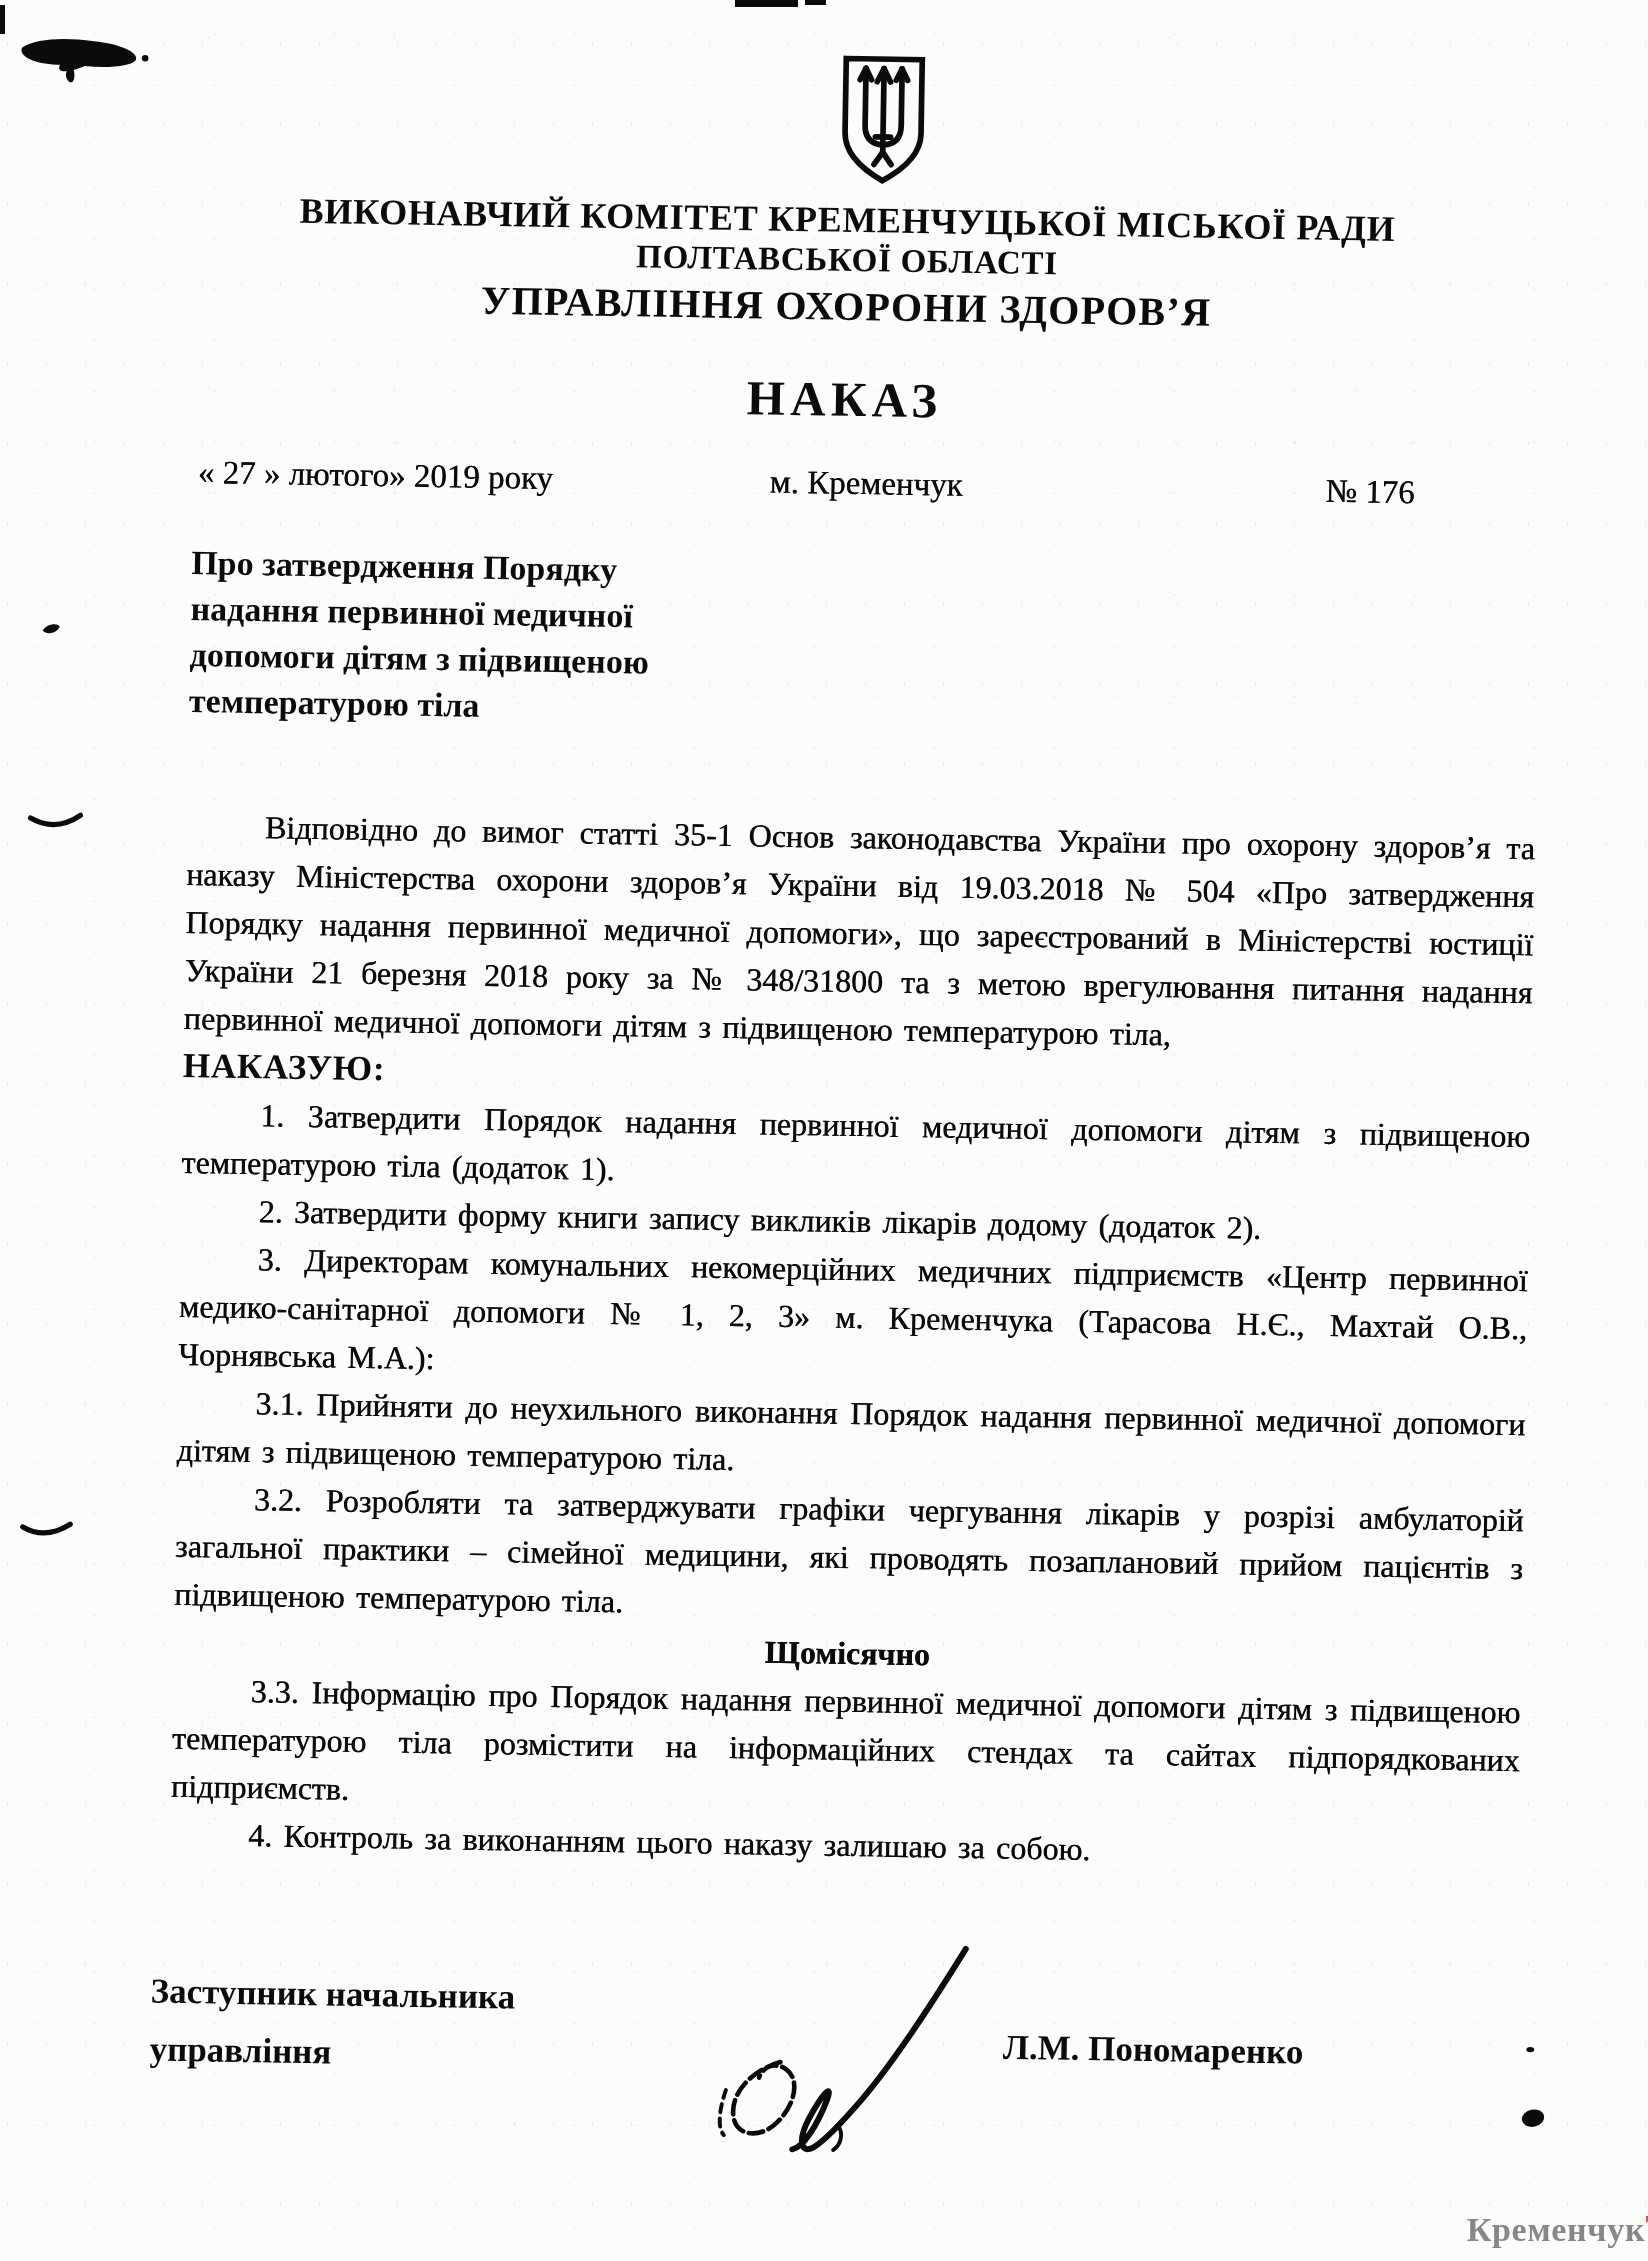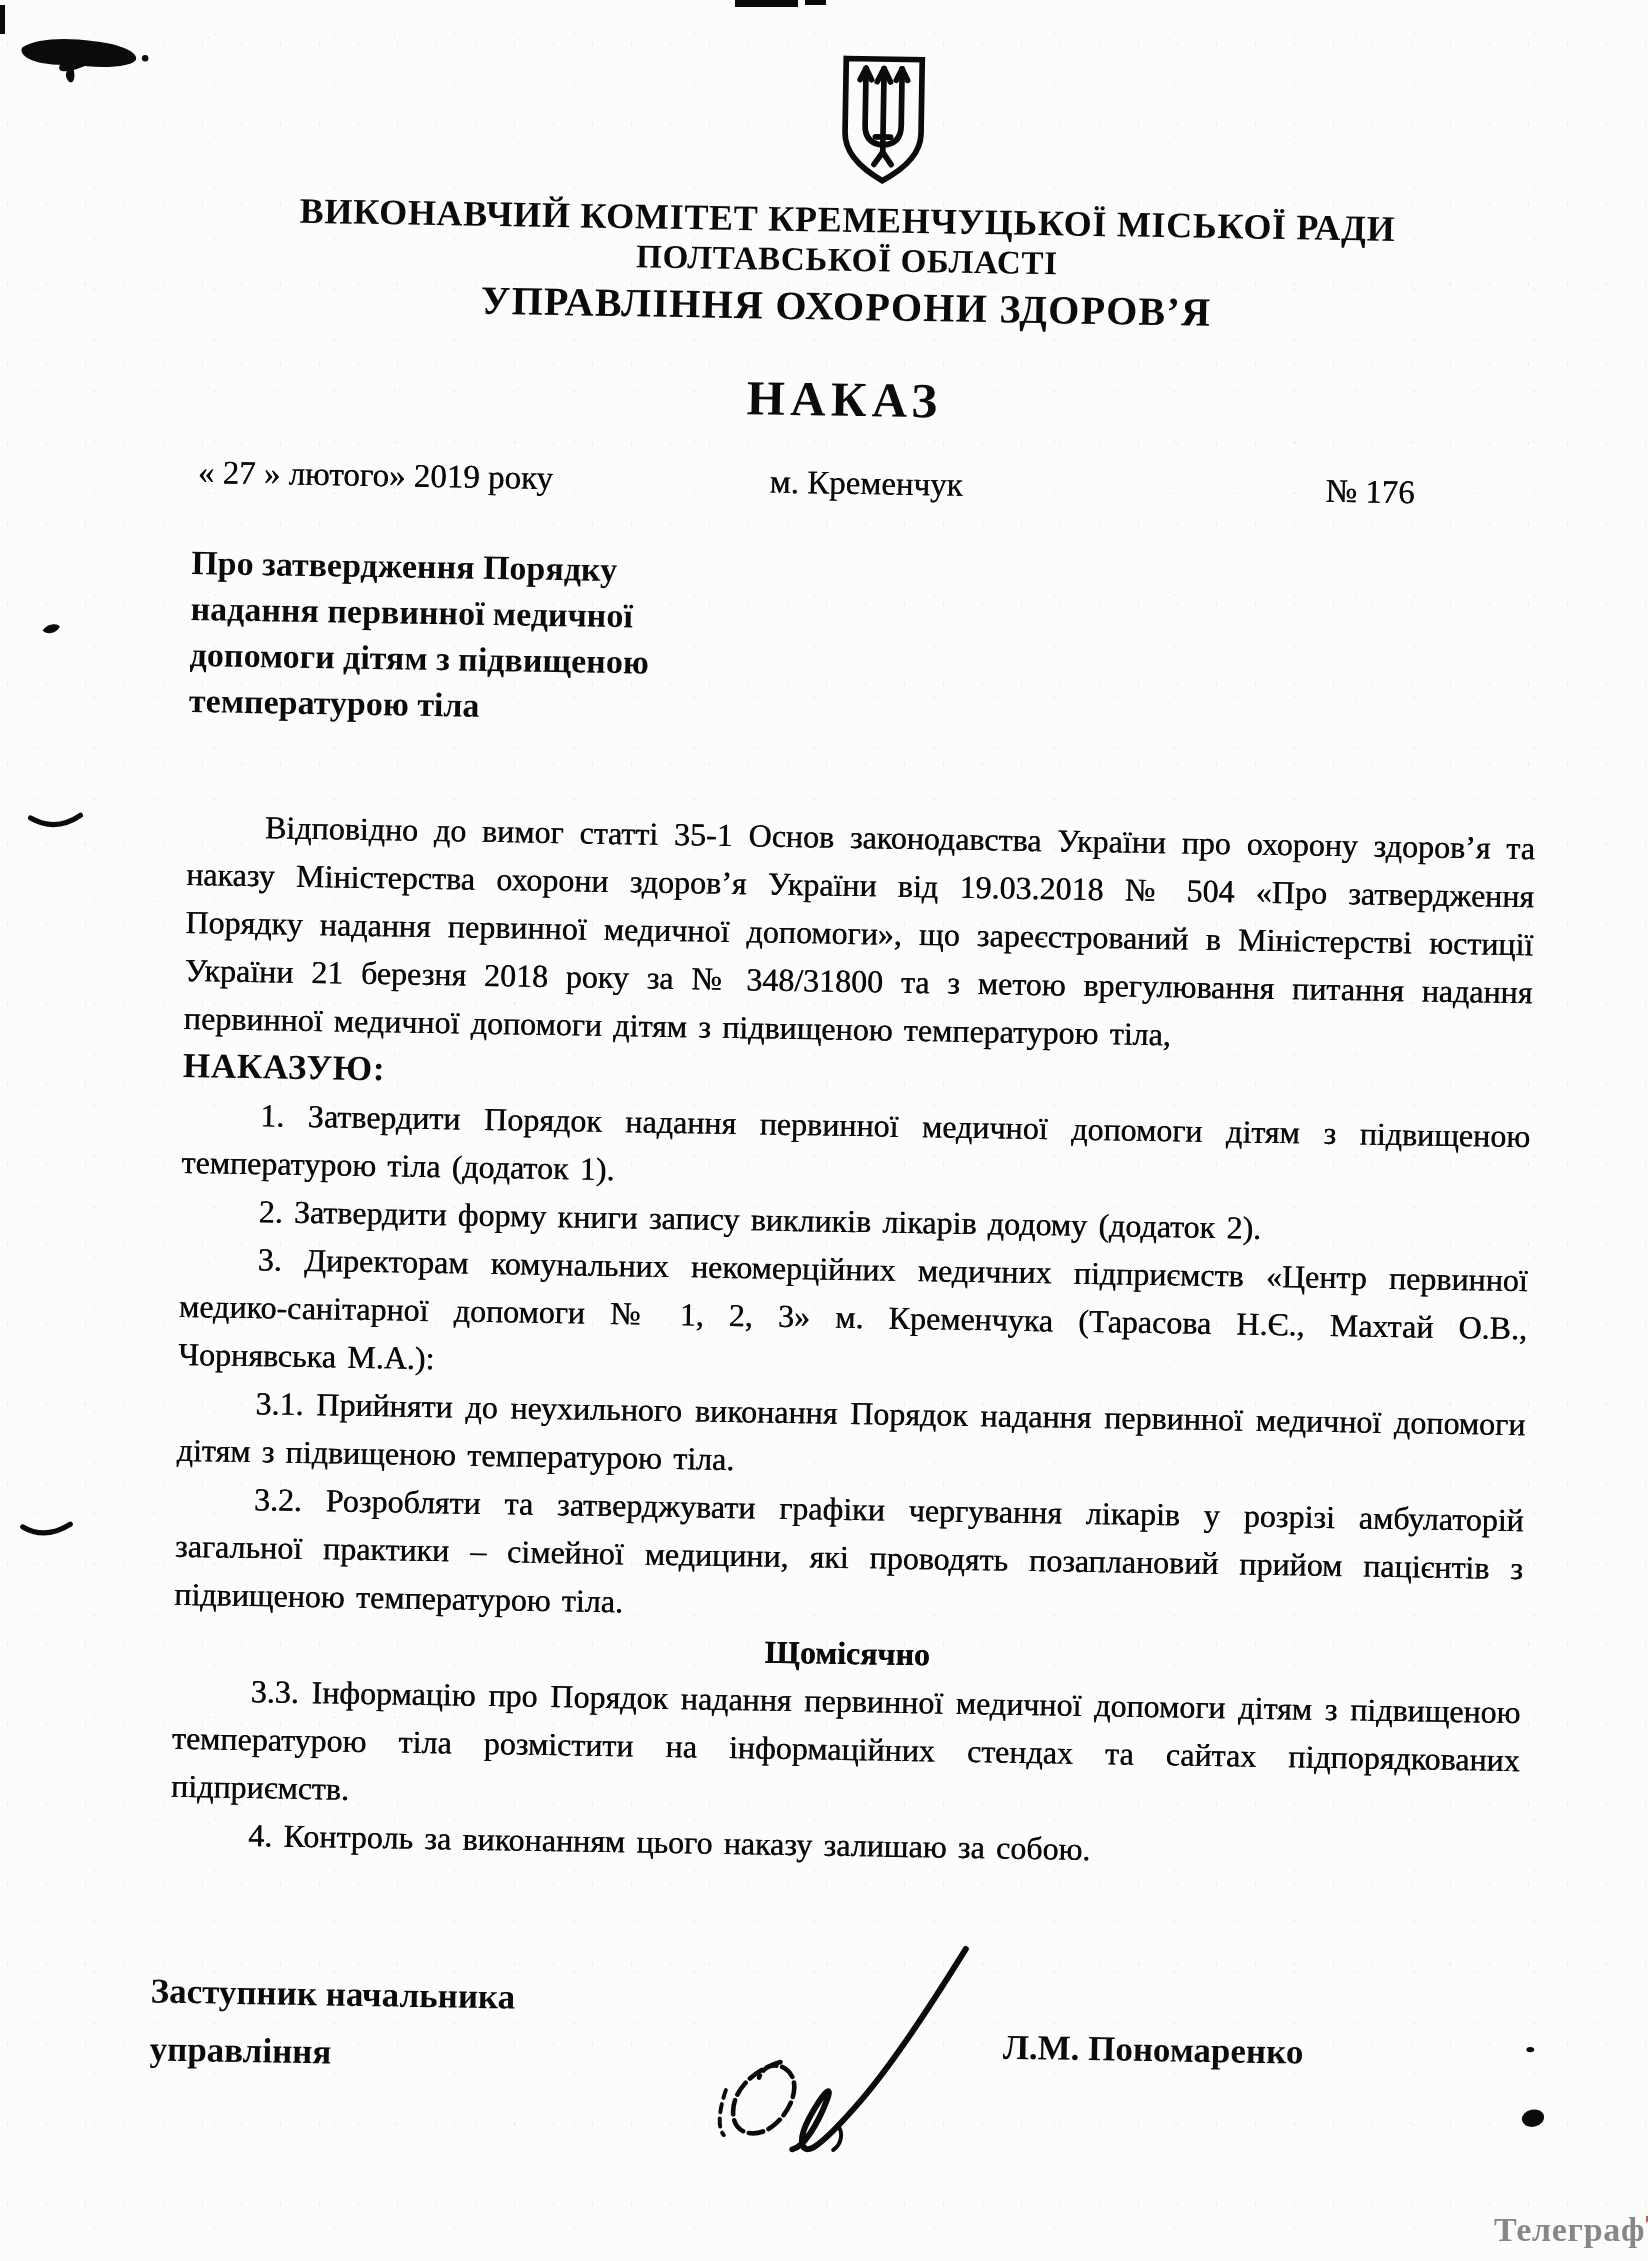--- a/index.html
+++ b/index.html
@@ -165,17 +165,17 @@
         <path d="M180,250 C170,280 168,308 178,318" stroke-width="6" stroke-dasharray="12 10"></path>
         <path d="M350,300 C360,312 356,330 344,338" stroke-width="6"></path>
       </g>
     </svg>
 
     <div class="sig-name">Л.М. Пономаренко</div>
 
   </div>
 
   <div class="watermark">
-    <span class="wm-gray">Телеграф</span><span class="wm-red">Ъ</span>
+    <span class="wm-gray">Кременчук</span><span class="wm-red">Ъ</span>
   </div>
 
 </div>
 
 
 </body></html>

